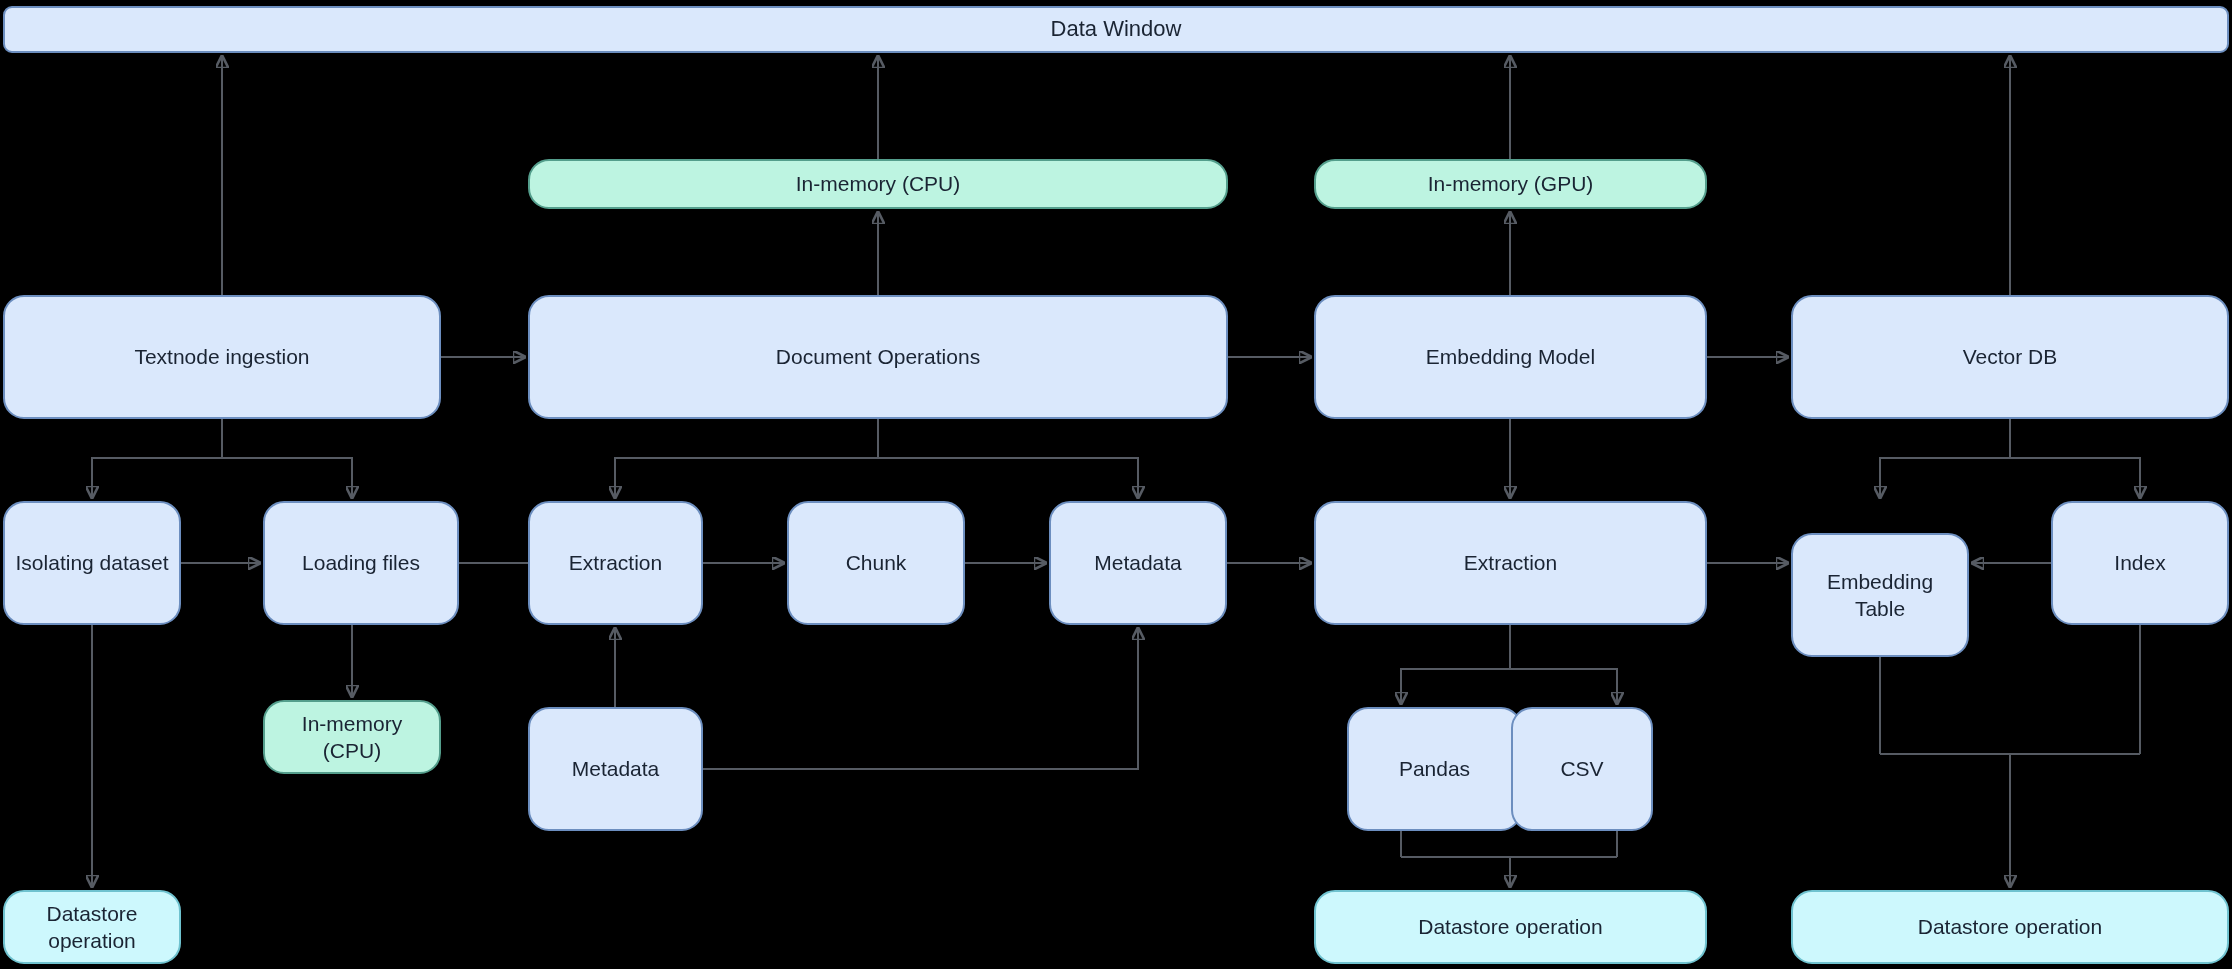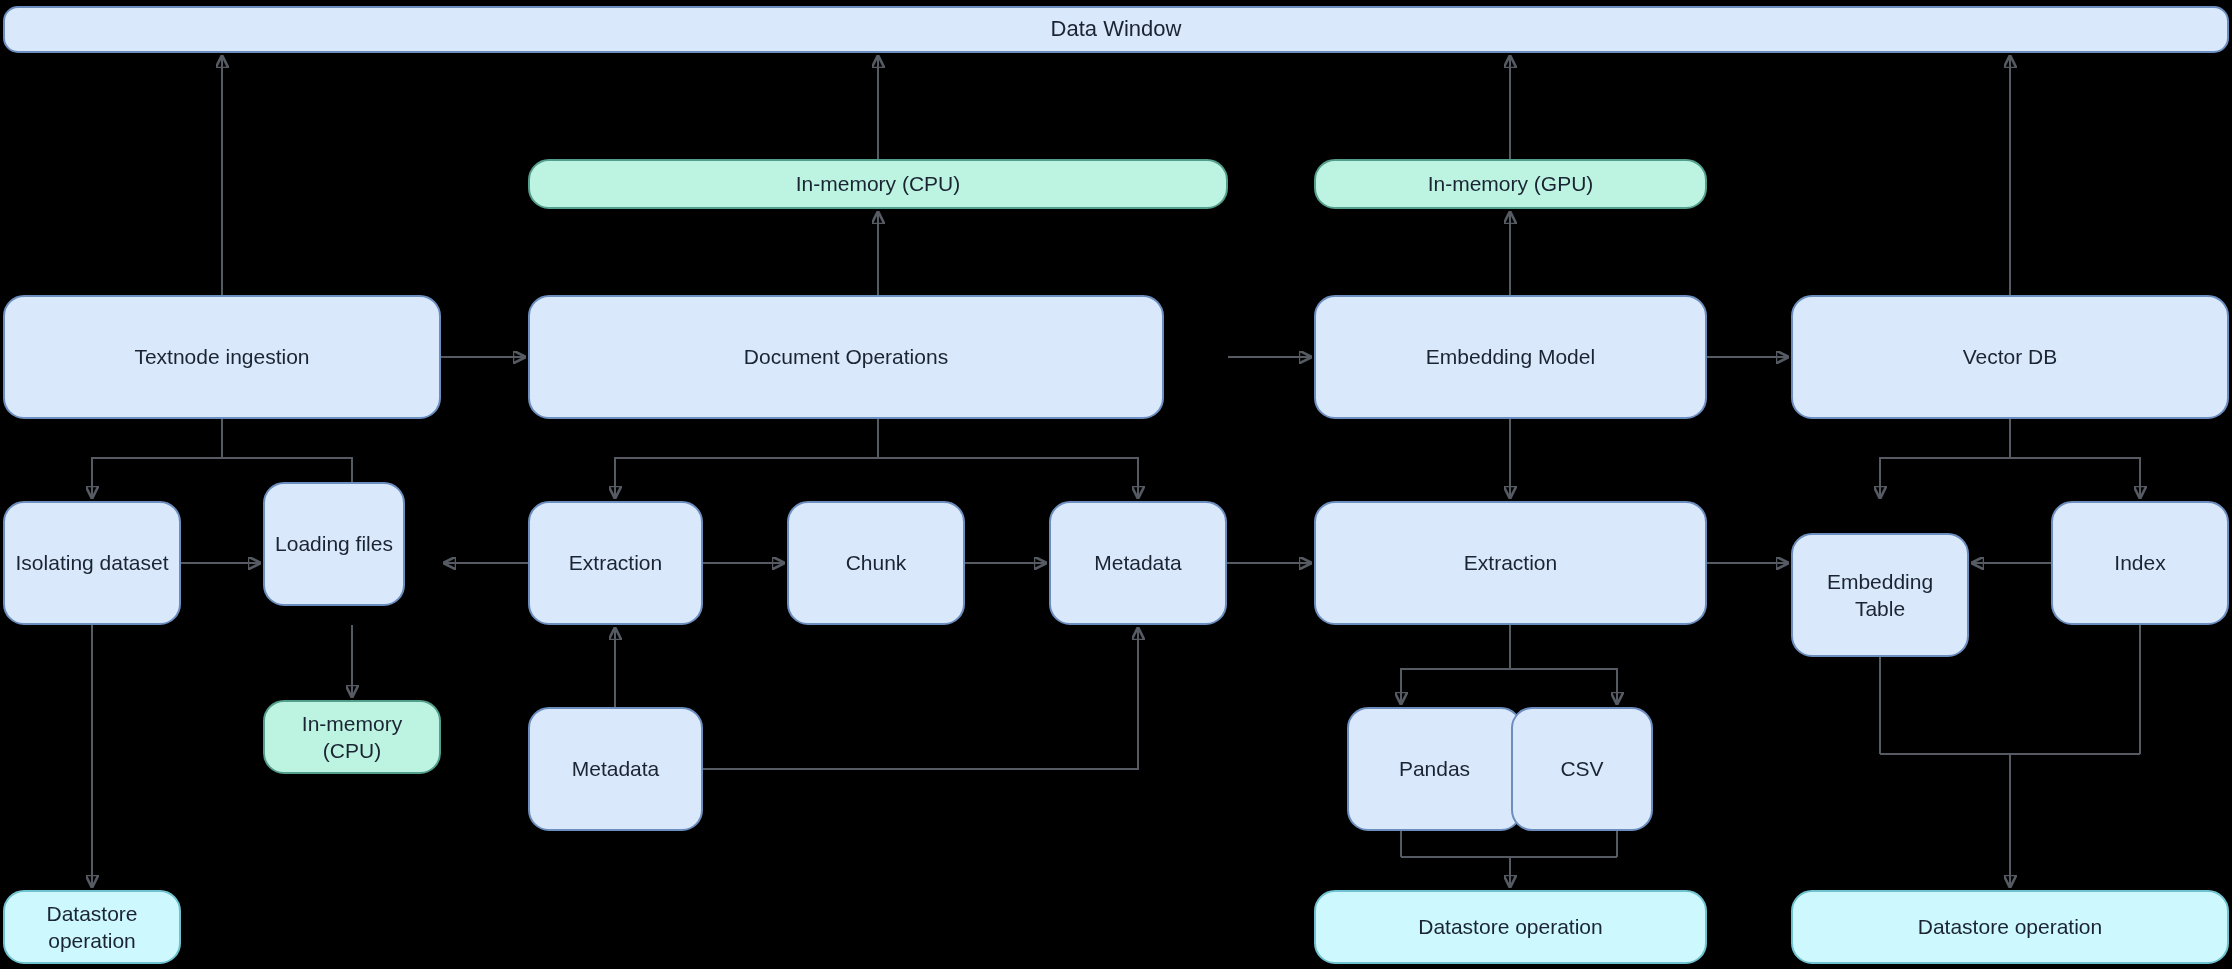--- a/index.html
+++ b/index.html
@@ -31,21 +31,21 @@
     display: flex;
     align-items: center;
     justify-content: center;
     text-align: center;
     font-size: 21px;
     line-height: 1.3;
     padding: 4px 10px;
   }
   .node.mint { background: #bdf4e1; border-color: #549e8c; }
   .node.cyan { background: #cdf8fd; border-color: #6fc2cf; }
-  .node.banner { border-radius: 15px; font-size: 22px; }
+  .node.banner { border-radius: 9px; font-size: 22px; }
 </style>
 </head>
 <body>
 
 <div class="stage">
 
   <svg class="connectors" viewBox="0 0 2232 969" xmlns="http://www.w3.org/2000/svg">
     <defs>
       <marker id="ah" viewBox="0 0 10 10" refX="8.5" refY="5" markerWidth="6.5" markerHeight="6.5" orient="auto-start-reverse">
         <path d="M0 0 L10 5 L0 10 Z" fill="#565b63" stroke="none"></path>
@@ -166,37 +166,37 @@
   </div>
 
   <div class="node mint" style="left:1314px; top:159px; width:393px; height:50px;">
     <span>In-memory (GPU)</span>
   </div>
 
   <div class="node" style="left:3px; top:295px; width:438px; height:124px;">
     <span>Textnode ingestion</span>
   </div>
 
-  <div class="node" style="left:528px; top:295px; width:636px; height:124px;">
+  <div class="node" style="left:528px; top:295px; width:700px; height:124px;">
     <span>Document Operations</span>
   </div>
 
   <div class="node" style="left:1314px; top:295px; width:393px; height:124px;">
     <span>Embedding Model</span>
   </div>
 
   <div class="node" style="left:1791px; top:295px; width:438px; height:124px;">
     <span>Vector DB</span>
   </div>
 
   <div class="node" style="left:3px; top:501px; width:178px; height:124px;">
     <span>Isolating dataset</span>
   </div>
 
-  <div class="node" style="left:263px; top:482px; width:142px; height:124px;align-items:center;">
+  <div class="node" style="left:263px; top:501px; width:196px; height:124px;align-items:center;">
     <span>Loading files</span>
   </div>
 
   <div class="node" style="left:528px; top:501px; width:175px; height:124px;">
     <span>Extraction</span>
   </div>
 
   <div class="node" style="left:787px; top:501px; width:178px; height:124px;">
     <span>Chunk</span>
   </div>

